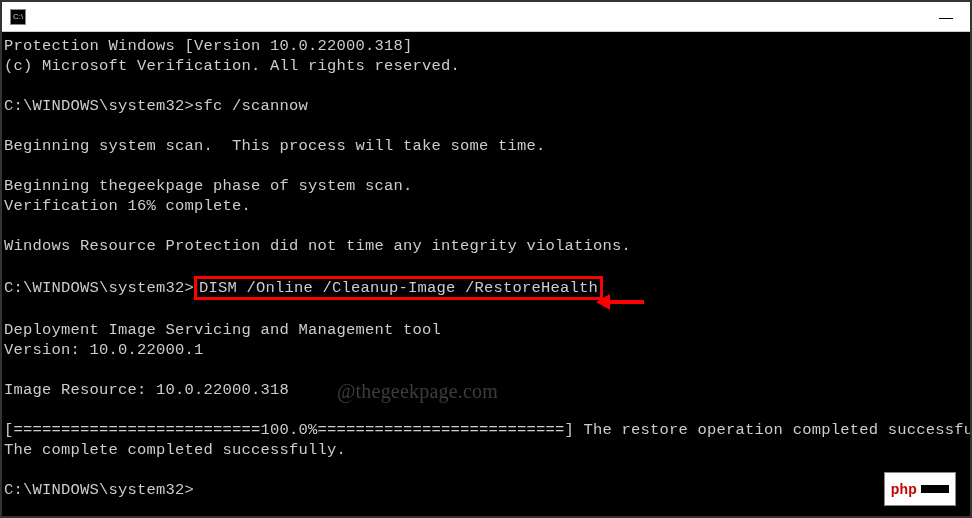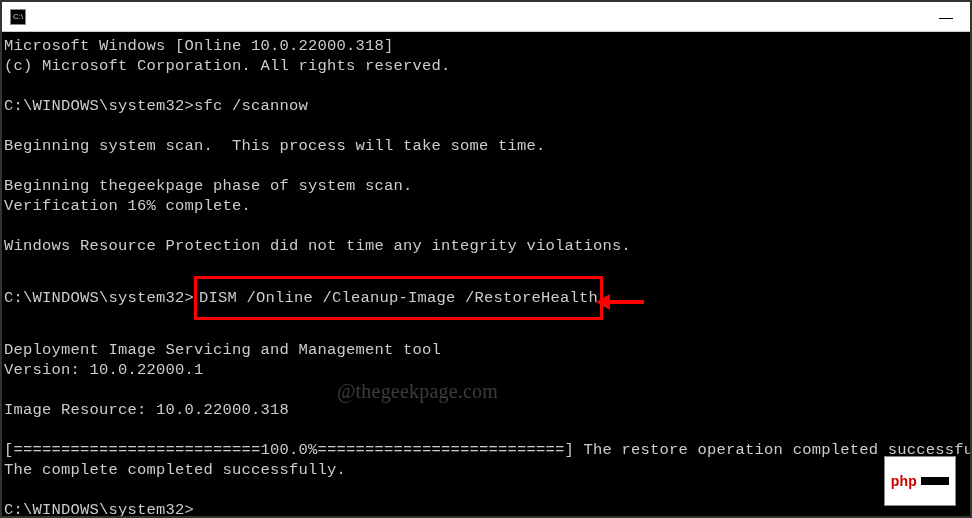--- a/index.html
+++ b/index.html
@@ -56,21 +56,21 @@
       font-size: 15.5px;
       line-height: 20px;
       padding: 4px 2px;
       height: calc(100% - 30px);
       white-space: pre;
       position: relative;
       letter-spacing: 0.2px;
     }
     .highlight-box {
       border: 3px solid #ff0000;
-      padding: 10px 2px;
+      padding: 0 2px;
       display: inline-block;
       line-height: 18px;
     }
     .arrow {
       position: absolute;
       left: 594px;
       top: 258px;
       color: #ff0000;
       display: flex;
       align-items: center;
@@ -87,42 +87,42 @@
       font-family: Liberation Serif, serif;
       font-size: 20px;
       pointer-events: none;
     }
     .badge {
       position: absolute;
       right: 14px;
       bottom: 10px;
       background: #fff;
       border: 1px solid #888;
-      padding: 14px 6px;
+      padding: 6px 6px;
       display: flex;
       align-items: center;
       gap: 4px;
       font-family: Arial, sans-serif;
       font-size: 14px;
     }
     .badge-text { color: #cc0000; font-weight: bold; }
     .badge-bar { width: 28px; height: 8px; background: #000; }
   </style>
 </head>
 <body>
 
 <div class="titlebar">
   <span class="window-icon">C:\</span>
   <div class="window-controls">
     <span class="win-btn">—</span>
   </div>
 </div>
 
-<div class="terminal"><span>Microsoft Windows [Online 10.0.22000.318]</span>
-<span>(c) Microsoft Corporation. All rights reserved.</span>
+<div class="terminal"><span>Protection Windows [Version 10.0.22000.318]</span>
+<span>(c) Microsoft Verification. All rights reserved.</span>
 
 <span>C:\WINDOWS\system32&gt;</span><span>sfc /scannow</span>
 
 <span>Beginning system scan.  This process will take some time.</span>
 
 <span>Beginning thegeekpage phase of system scan.</span>
 <span>Verification 16% complete.</span>
 
 <span>Windows Resource Protection did not time any integrity violations.</span>
 

